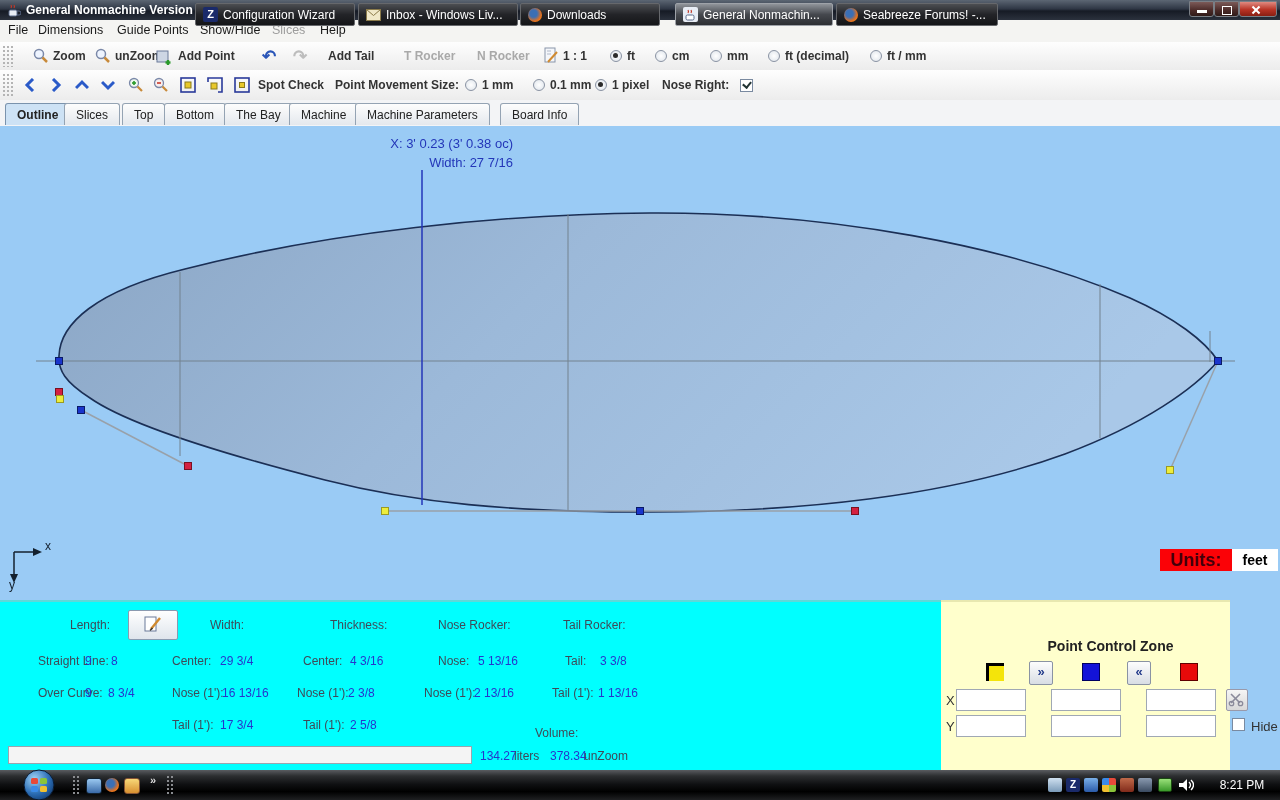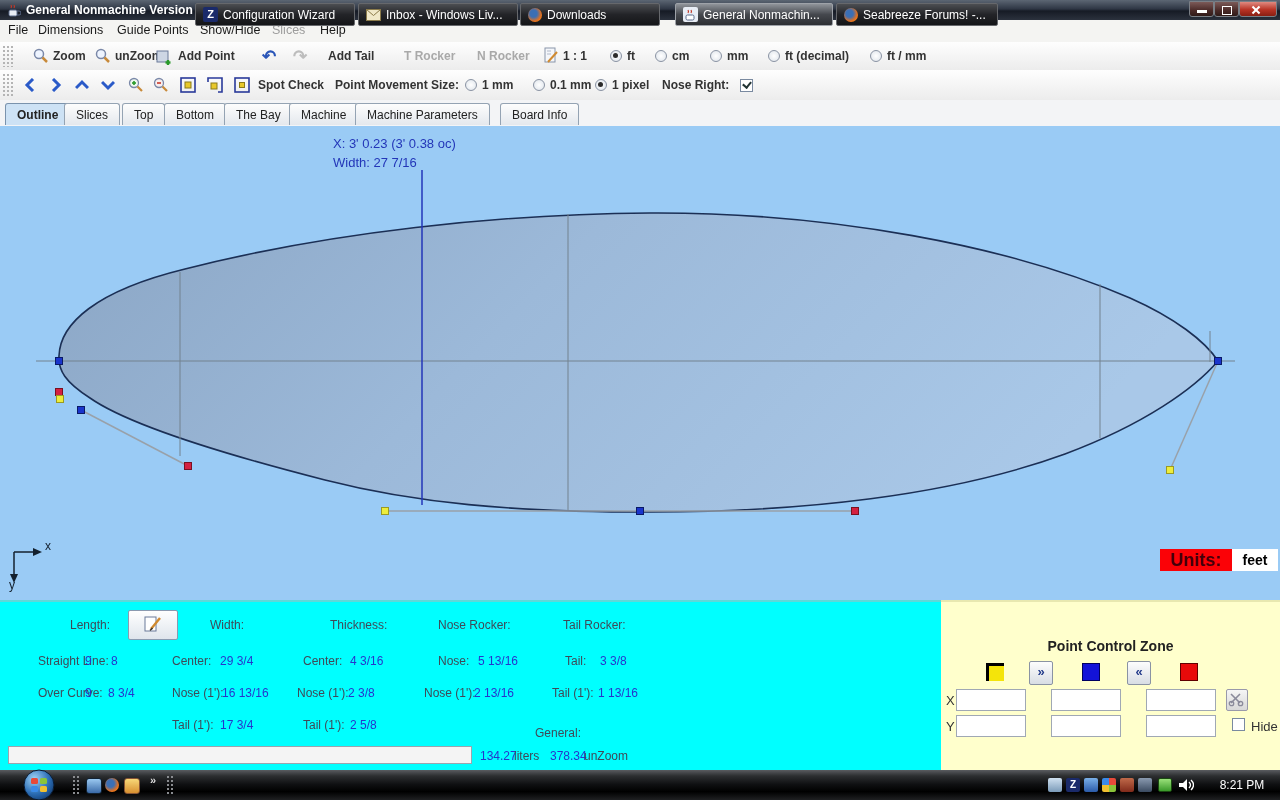--- a/index.html
+++ b/index.html
@@ -39,39 +39,39 @@
 
   
   #tabrow{left:0;top:100px;width:1280px;height:26px;background:#f3f4f6;}
   .tab{position:absolute;top:3px;height:22px;line-height:22px;padding:0 11px;font-size:12px;color:#222;
     border:1px solid #94a3b3;border-bottom:none;border-radius:3px 3px 0 0;
     background:linear-gradient(#fdfdfd,#e4e8ed);white-space:nowrap;box-sizing:border-box;}
   .tab.active{background:#cde2f5;border-color:#7a93ad;font-weight:bold;}
 
   
   #canvas{left:0;top:126px;width:1280px;height:474px;background:#9acbf5;}
-  .ann{position:absolute;color:#2336b8;font-size:13px;text-align:left;white-space:nowrap;}
+  .ann{position:absolute;color:#2336b8;font-size:13px;text-align:right;white-space:nowrap;}
   #units-red{position:absolute;left:1160px;top:423px;width:72px;height:22px;background:#fb0207;
     color:#43000a;font-weight:bold;font-size:18px;text-align:center;line-height:22px;}
   #units-val{position:absolute;left:1232px;top:423px;width:46px;height:22px;background:#fff;
     color:#000;font-weight:bold;font-size:14px;text-align:center;line-height:22px;}
   #statusbar{position:absolute;left:1060px;top:445px;width:220px;height:22px;background:#0000cc;
     color:#fff;font-size:12px;}
   #statusbar span{position:absolute;top:4px;white-space:nowrap;}
   .axis-lab{position:absolute;color:#13202e;font-size:12px;}
 
   
   #dimpanel{left:0;top:600px;width:941px;height:170px;background:#00ffff;border-top:2px solid #5fd8d8;box-sizing:border-box;}
   .dlab{position:absolute;font-size:12px;color:#3f4a58;white-space:nowrap;}
   .dval{position:absolute;font-size:12px;color:#2635cc;white-space:nowrap;}
   #editbtn{position:absolute;left:128px;top:8px;width:50px;height:30px;border:1px solid #8a9ab0;border-radius:2px;
     background:linear-gradient(#ffffff,#dfe5ec);}
   #volbar{position:absolute;left:8px;top:144px;width:464px;height:18px;background:#f4f4f4;
     border:1px solid #9aa4ae;box-sizing:border-box;}
-  #pcz{left:941px;top:600px;width:339px;height:170px;background:#ffffcc;border-top:2px solid #e8e8b0;box-sizing:border-box;}
+  #pcz{left:941px;top:600px;width:289px;height:170px;background:#ffffcc;border-top:2px solid #e8e8b0;box-sizing:border-box;}
   #pcz-title{position:absolute;left:0;top:36px;width:339px;text-align:center;font-size:14px;font-weight:bold;color:#222;}
   .swatch{position:absolute;width:18px;height:18px;top:61px;}
   .pcz-btn{position:absolute;top:59px;width:22px;height:22px;border:1px solid #8a93a3;border-radius:2px;
     background:linear-gradient(#fdfdfd,#d8dde4);color:#223a8a;font-weight:bold;font-size:13px;
     text-align:center;line-height:20px;}
   .pcz-input{position:absolute;width:70px;height:22px;border:1px solid #a0a8b4;background:#fff;box-sizing:border-box;}
   .pcz-axis{position:absolute;font-size:13px;color:#333;}
 
   
   #taskbar{left:0;top:770px;width:1280px;height:30px;
@@ -312,21 +312,21 @@
     <div class="dval" style="left:348px;top:84px">2 3/8</div>
     <div class="dlab" style="left:424px;top:84px">Nose (1'):</div>
     <div class="dval" style="left:474px;top:84px">2 13/16</div>
     <div class="dlab" style="left:552px;top:84px">Tail (1'):</div>
     <div class="dval" style="left:598px;top:84px">1 13/16</div>
 
     <div class="dlab" style="left:172px;top:116px">Tail (1'):</div>
     <div class="dval" style="left:220px;top:116px">17 3/4</div>
     <div class="dlab" style="left:303px;top:116px">Tail (1'):</div>
     <div class="dval" style="left:350px;top:116px">2 5/8</div>
-    <div class="dlab" style="left:535px;top:124px">General:</div>
+    <div class="dlab" style="left:535px;top:124px">Volume:</div>
 
     <div id="volbar"></div>
     <div class="dval" style="left:480px;top:147px">134.27</div>
     <div class="dlab" style="left:514px;top:147px">liters</div>
     <div class="dval" style="left:550px;top:147px">378.34</div>
     <div class="dlab" style="left:584px;top:147px">unZoom</div>
   </div>
 
   <div class="abs" id="pcz">
     <div id="pcz-title">Point Control Zone</div>

